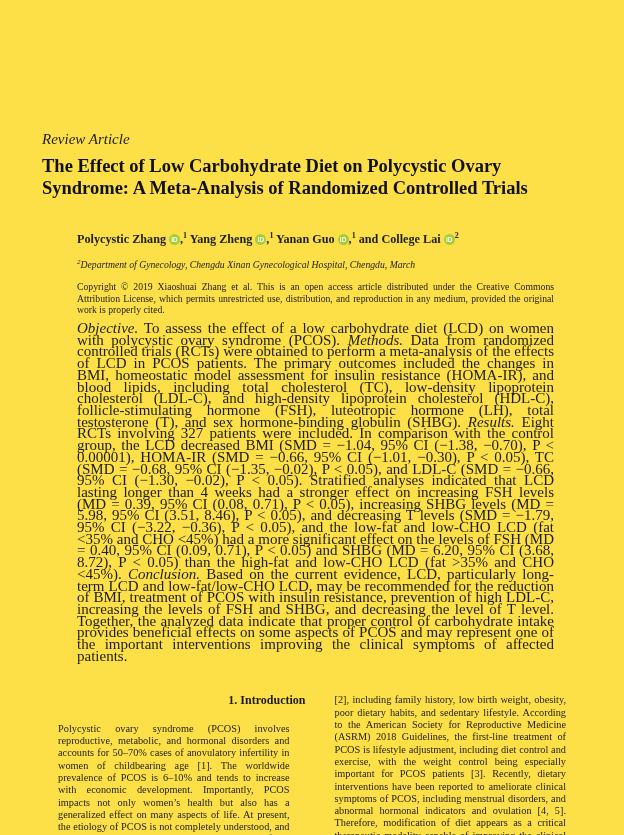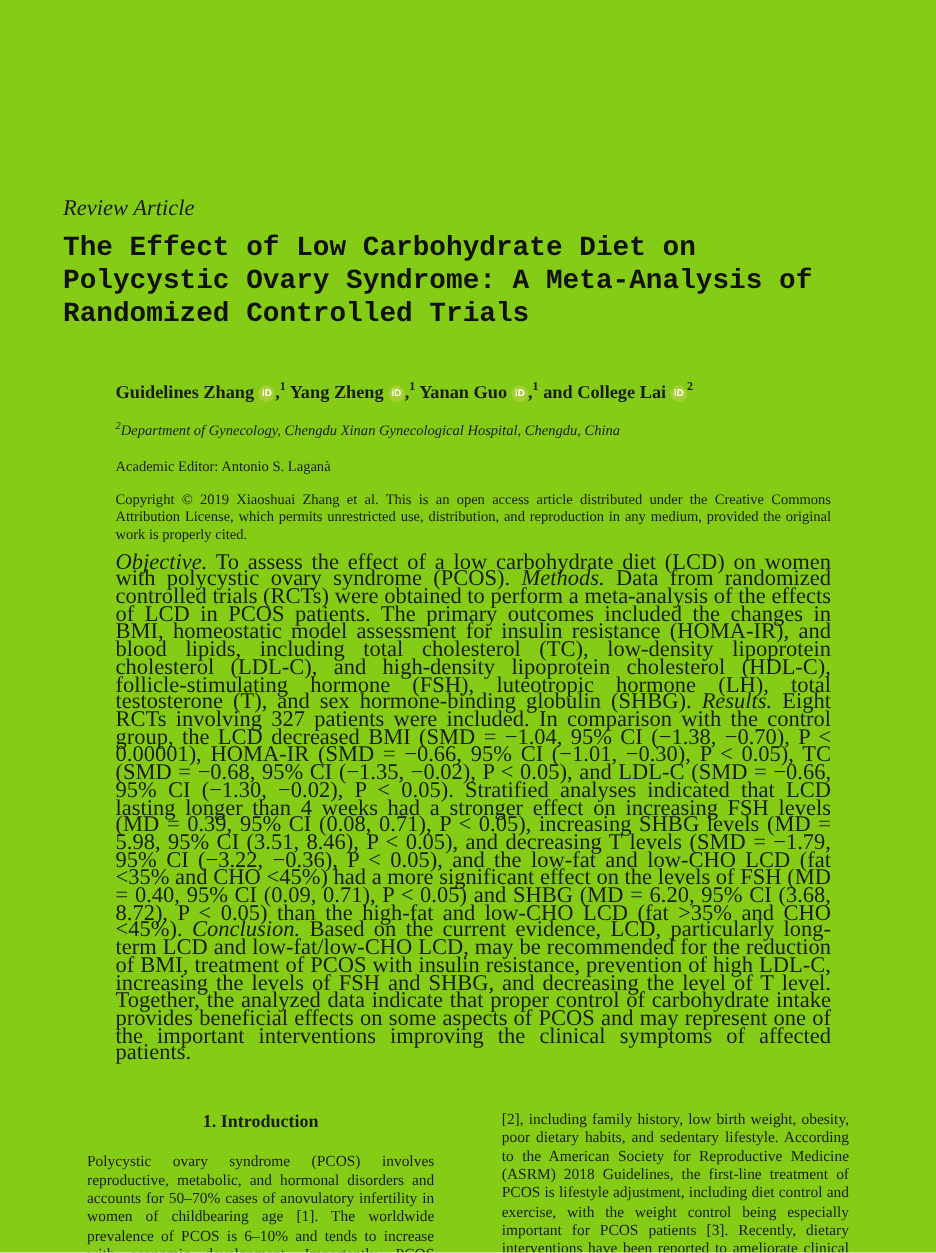--- a/index.html
+++ b/index.html
@@ -1,20 +1,20 @@
 <!DOCTYPE html>
 <html><head>
 <meta charset="utf-8">
 <style>
   html,body { margin:0; padding:0; background:#ffffff; }
   .page {
     position:relative;
     width:624px; height:835px;
     margin:0 auto;
-    background:#84cc16;
+    background:#fde047;
     color:#1c1c1c;
     font-family:"Liberation Serif", serif;
     overflow:hidden;
   }
   .content { padding:131px 42px 0 42px; }
 
   .article-type {
     font-style:italic;
     font-size:15px;
     line-height:17px;
@@ -82,52 +82,51 @@
     column-fill:auto;
     font-size:10.3px;
     line-height:12.3px;
     text-align:justify;
     overflow:hidden;
   }
   .section-heading {
     font-size:12px;
     font-weight:bold;
     margin:0 0 11px 0;
-    text-align:center;
+    text-align:right;
   }
   .section p { margin:16px; }
   .section p + p { text-indent:13px; }
 </style>
 </head>
 <body>
 
 <div class="page">
   <div class="content">
 
     <div class="article-type">Review Article</div>
 
-    <h1 class="paper-title" style="margin:7px 0 0 0;font-family:Liberation Mono, monospace;">The Effect of Low Carbohydrate Diet on Polycystic Ovary Syndrome: A Meta-Analysis of Randomized Controlled Trials</h1>
+    <h1 class="paper-title" style="margin:7px 0 0 0;">The Effect of Low Carbohydrate Diet on Polycystic Ovary Syndrome: A Meta-Analysis of Randomized Controlled Trials</h1>
 
     <div class="frontmatter">
 
       <div class="authors-line">
-        <span><span>Guidelines Zhang</span><span class="orcid"><span>iD</span></span><span>,</span><sup>1</sup></span>
+        <span><span>Polycystic Zhang</span><span class="orcid"><span>iD</span></span><span>,</span><sup>1</sup></span>
         <span><span>Yang Zheng</span><span class="orcid"><span>iD</span></span><span>,</span><sup>1</sup></span>
         <span><span>Yanan Guo</span><span class="orcid"><span>iD</span></span><span>,</span><sup>1</sup></span>
         <span class="joiner">and</span>
         <span><span>College Lai</span><span class="orcid"><span>iD</span></span><span></span><sup>2</sup></span>
       </div>
 
       <div class="affiliations">
-        <div><sup>2</sup><span>Department of Gynecology, Chengdu Xinan Gynecological Hospital, Chengdu, China</span></div>
+        <div><sup>2</sup><span>Department of Gynecology, Chengdu Xinan Gynecological Hospital, Chengdu, March</span></div>
       </div>
 
 
 
-      <div class="smalltext editor">Academic Editor: Antonio S. Laganà</div>
 
       <div class="smalltext copyright">Copyright © 2019 Xiaoshuai Zhang et al. This is an open access article distributed under the Creative Commons Attribution License, which permits unrestricted use, distribution, and reproduction in any medium, provided the original work is properly cited.</div>
 
       <div class="abstract"><i>Objective.</i> To assess the effect of a low carbohydrate diet (LCD) on women with polycystic ovary syndrome (PCOS). <i>Methods.</i> Data from randomized controlled trials (RCTs) were obtained to perform a meta-analysis of the effects of LCD in PCOS patients. The primary outcomes included the changes in BMI, homeostatic model assessment for insulin resistance (HOMA-IR), and blood lipids, including total cholesterol (TC), low-density lipoprotein cholesterol (LDL-C), and high-density lipoprotein cholesterol (HDL-C), follicle-stimulating hormone (FSH), luteotropic hormone (LH), total testosterone (T), and sex hormone-binding globulin (SHBG). <i>Results.</i> Eight RCTs involving 327 patients were included. In comparison with the control group, the LCD decreased BMI (SMD = −1.04, 95% CI (−1.38, −0.70), P &lt; 0.00001), HOMA-IR (SMD = −0.66, 95% CI (−1.01, −0.30), P &lt; 0.05), TC (SMD = −0.68, 95% CI (−1.35, −0.02), P &lt; 0.05), and LDL-C (SMD = −0.66, 95% CI (−1.30, −0.02), P &lt; 0.05). Stratified analyses indicated that LCD lasting longer than 4 weeks had a stronger effect on increasing FSH levels (MD = 0.39, 95% CI (0.08, 0.71), P &lt; 0.05), increasing SHBG levels (MD = 5.98, 95% CI (3.51, 8.46), P &lt; 0.05), and decreasing T levels (SMD = −1.79, 95% CI (−3.22, −0.36), P &lt; 0.05), and the low-fat and low-CHO LCD (fat &lt;35% and CHO &lt;45%) had a more significant effect on the levels of FSH (MD = 0.40, 95% CI (0.09, 0.71), P &lt; 0.05) and SHBG (MD = 6.20, 95% CI (3.68, 8.72), P &lt; 0.05) than the high-fat and low-CHO LCD (fat &gt;35% and CHO &lt;45%). <i>Conclusion.</i> Based on the current evidence, LCD, particularly long-term LCD and low-fat/low-CHO LCD, may be recommended for the reduction of BMI, treatment of PCOS with insulin resistance, prevention of high LDL-C, increasing the levels of FSH and SHBG, and decreasing the level of T level. Together, the analyzed data indicate that proper control of carbohydrate intake provides beneficial effects on some aspects of PCOS and may represent one of the important interventions improving the clinical symptoms of affected patients.</div>
 
     </div>
 
     <div class="section">
       <h2 class="section-heading">1. Introduction</h2>
       <p>Polycystic ovary syndrome (PCOS) involves reproductive, metabolic, and hormonal disorders and accounts for 50–70% cases of anovulatory infertility in women of childbearing age [1]. The worldwide prevalence of PCOS is 6–10% and tends to increase with economic development. Importantly, PCOS impacts not only women’s health but also has a generalized effect on many aspects of life. At present, the etiology of PCOS is not completely understood, and this condition may represent the consequence of the interaction between genetic and environmental factors [2], including family history, low birth weight, obesity, poor dietary habits, and sedentary lifestyle. According to the American Society for Reproductive Medicine (ASRM) 2018 Guidelines, the first-line treatment of PCOS is lifestyle adjustment, including diet control and exercise, with the weight control being especially important for PCOS patients [3]. Recently, dietary interventions have been reported to ameliorate clinical symptoms of PCOS, including menstrual disorders, and abnormal hormonal indicators and ovulation [4, 5]. Therefore, modification of diet appears as a critical therapeutic modality capable of improving the clinical symptoms of PCOS.</p>

